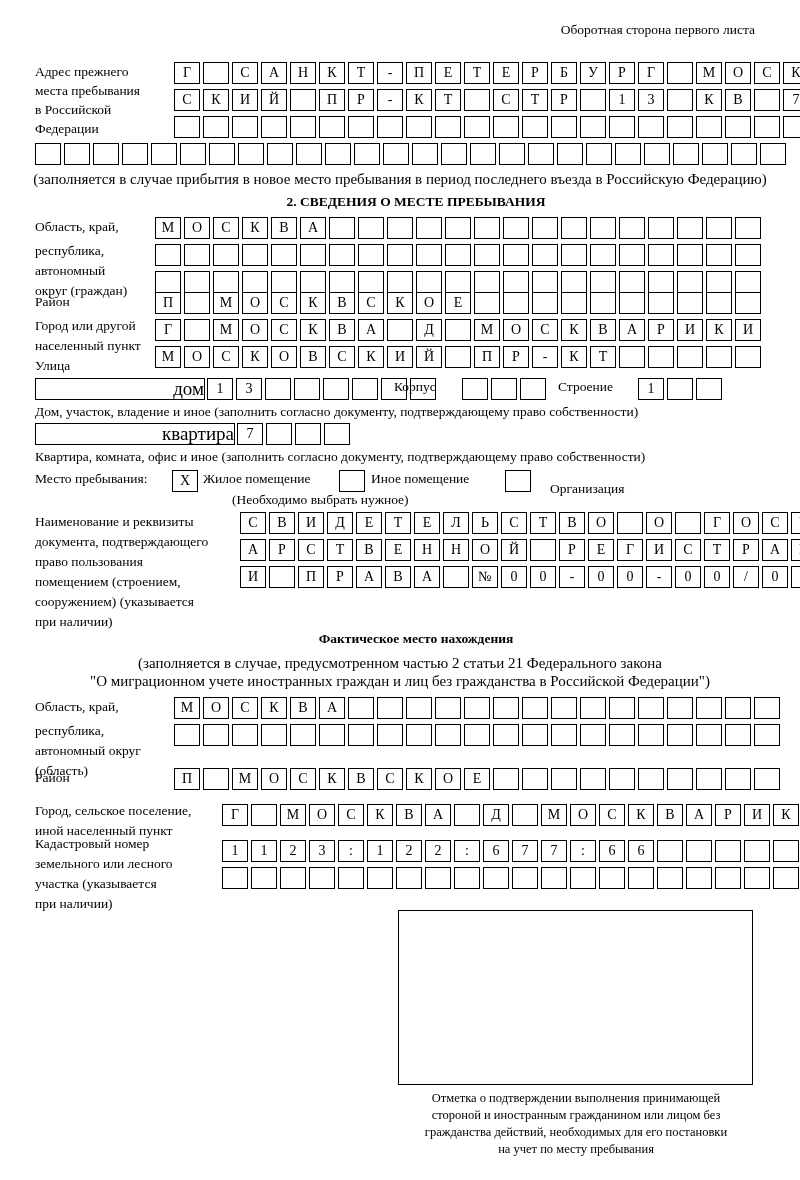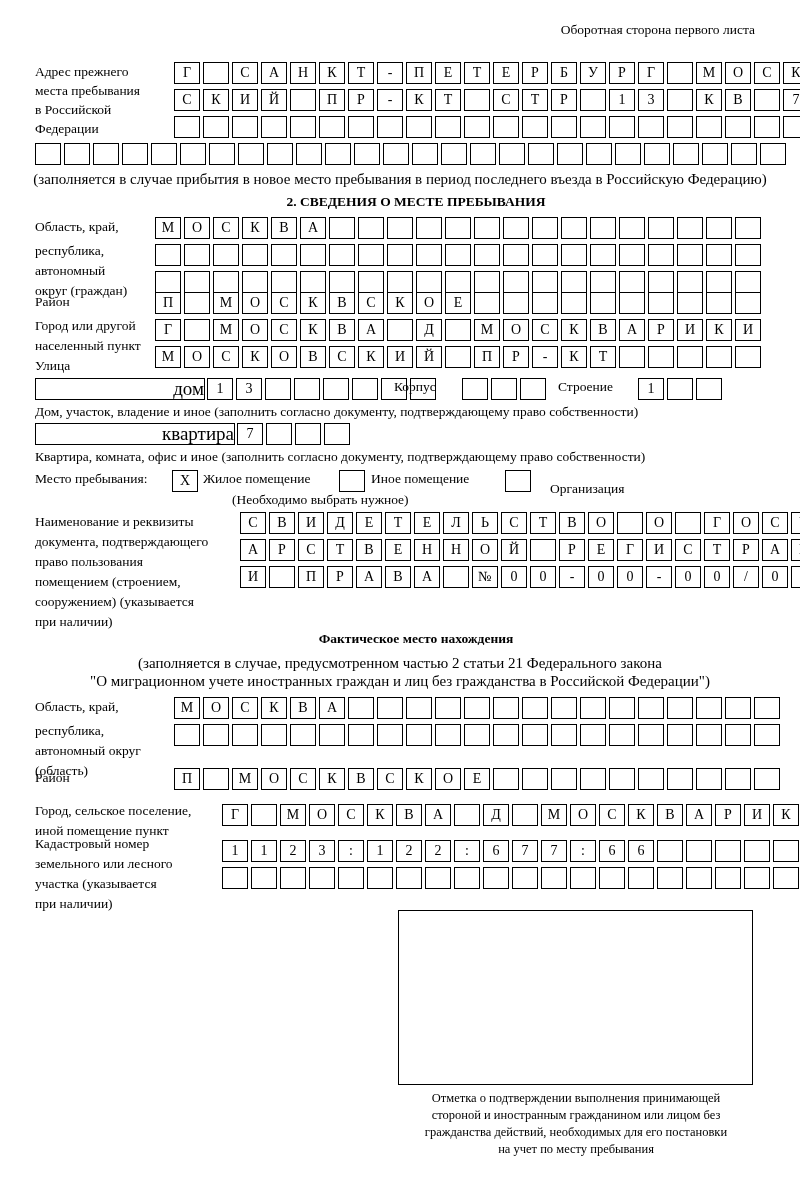--- a/index.html
+++ b/index.html
@@ -546,21 +546,21 @@
       <div class="cell"></div>
       <div class="cell"></div>
       <div class="cell"></div>
       <div class="cell"></div>
       <div class="cell"></div>
       <div class="cell"></div>
       <div class="cell"></div>
     </div>
 
   <div class="lbl" style="left:35px; top:801px;">Город, сельское поселение,</div>
-  <div class="lbl" style="left:35px; top:821px;">иной помещение пункт</div>
+  <div class="lbl" style="left:35px; top:821px;">иной населенный пункт</div>
   <div class="row" style="left: 222px; top: 804px;">
       <div class="cell">Г</div>
       <div class="cell"></div>
       <div class="cell">М</div>
       <div class="cell">О</div>
       <div class="cell">С</div>
       <div class="cell">К</div>
       <div class="cell">В</div>
       <div class="cell">А</div>
       <div class="cell"></div>

